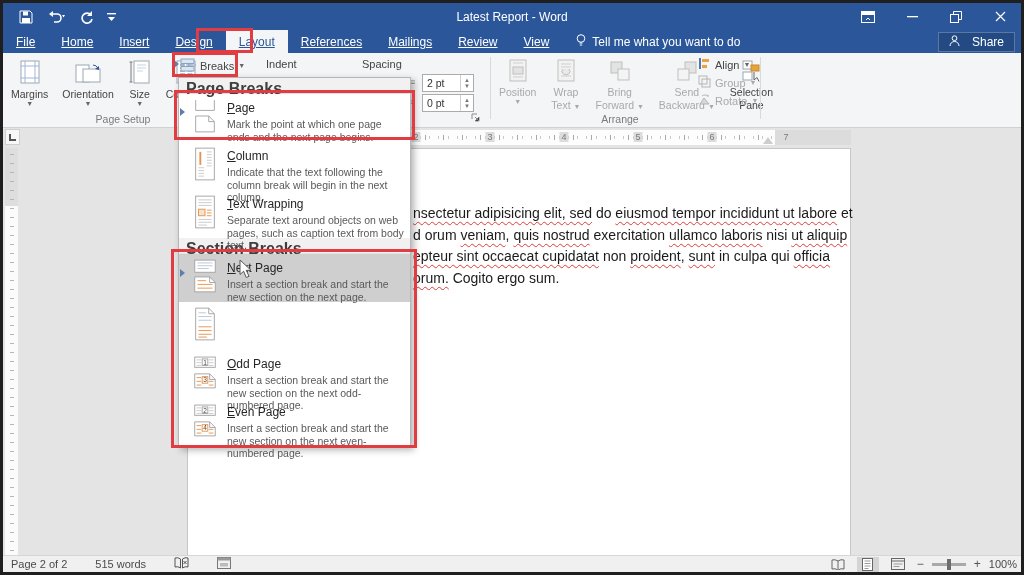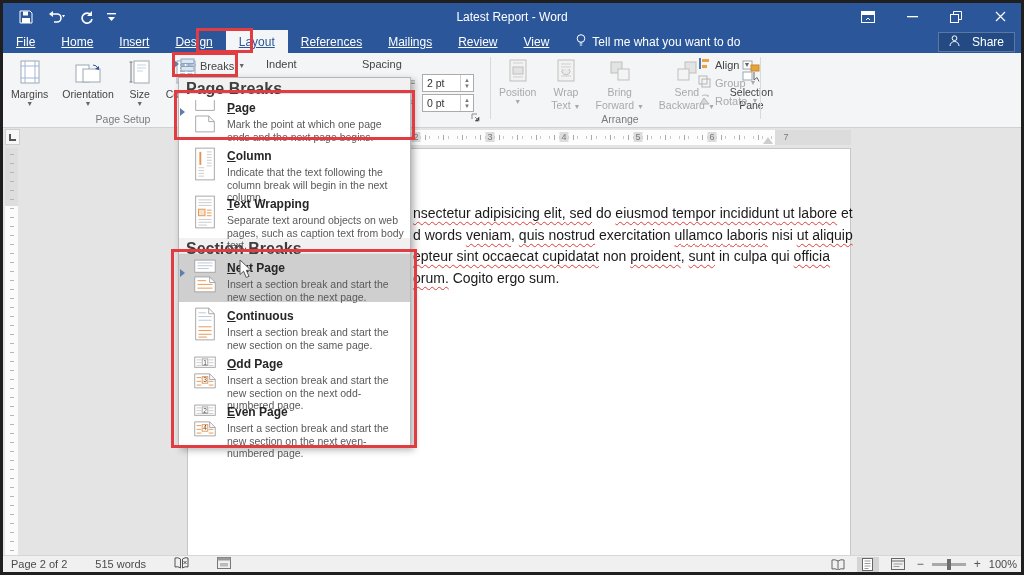--- a/index.html
+++ b/index.html
@@ -85,21 +85,21 @@
 
   
   .menu{ position:absolute; left:175px; top:74px; width:233px; background:#fff;
          border:1px solid #b6b6b6; box-shadow:3px 3px 7px rgba(0,0,0,.3); z-index:20; }
   .mhead{ height:16px; background:#f1f1f1; border-bottom:1px solid #e3e3e3; font-size:16px;
           font-weight:bold; color:#3f3f3f; padding:2px 0 0 7px; }
   .mitem{ position:relative; height:48px; display:flex; padding:4px 4px 0 10px; }
   .mitem.hl{ background:#cfcfcf; }
   .micon{ width:32px; flex:none; display:flex; justify-content:center; }
   .mtext{ flex:1; padding-left:6px; }
-  .mtitle{ font-size:12px; font-weight:bold; color:#262626; line-height:13px; }
+  .mtitle{ font-size:12px; font-weight:normal; color:#262626; line-height:13px; }
   .mtitle u{ text-decoration:underline; }
   .mdesc{ display:block; font-size:10.5px; color:#595959; line-height:12.5px; margin-top:2px; width:180px; }
   .ptr{ position:absolute; width:0; height:0; border-top:4px solid transparent; border-bottom:4px solid transparent;
         border-left:5px solid #5b7fae; z-index:25; }
 
   
   .redbox{ position:absolute; border:3px solid #e13c41; z-index:30; pointer-events:none; }
   .cursor{ position:absolute; z-index:40; pointer-events:none; }
 
   
@@ -406,21 +406,21 @@
       <span class="rmark"></span>
     </div>
   </div>
 
   <div class="vruler">
       <div class="ticks"></div>
     </div>
   <div class="page"></div>
   <div class="doc-text">
       <div class="docline"><span class="sq">nsectetur adipisicing elit,</span><span class="sq"> sed</span><span> do </span><span class="sq">eiusmod tempor incididunt</span><span class="sq"> ut labore</span><span> et</span></div>
-      <div class="docline"><span>d words </span><span class="sq">veniam</span><span>, </span><span class="sq">quis nostrud</span><span> exercitation </span><span class="sq">ullamco laboris</span><span> nisi </span><span class="sq">ut aliquip</span></div>
+      <div class="docline"><span>d orum </span><span class="sq">veniam</span><span>, </span><span class="sq">quis nostrud</span><span> exercitation </span><span class="sq">ullamco laboris</span><span> nisi </span><span class="sq">ut aliquip</span></div>
       <div class="docline"><span class="sq">epteur sint occaecat cupidatat</span><span> non </span><span class="sq">proident</span><span>, </span><span class="sq">sunt</span><span> in culpa qui </span><span class="sq">officia</span></div>
       <div class="docline"><span class="sq">orum.</span><span> Cogito ergo sum.</span></div>
     </div>
 
   <div class="menu">
     <div class="mhead">Page Breaks</div>
 
     <div class="mitem">
       <span class="micon">
         <svg width="28" height="36" viewBox="0 0 30 36">
@@ -485,24 +485,20 @@
     </div>
 
     <div class="mitem">
       <span class="micon">
         <svg width="28" height="36" viewBox="0 0 30 36">
             <path d="M5 35 V1 H19 L25 7 V35 Z" fill="#fff" stroke="#a3a3a3"></path>
             <path d="M19 1 V7 H25" fill="none" stroke="#a3a3a3"></path>
             <path d="M8 6 h8 M8 10 h14 M8 14 h14" stroke="#b9c6d6"></path>
             <path d="M8 21 h14 M8 25 h14 M8 29 h14 M8 32 h9" stroke="#e8924a"></path>
           </svg>
-      </span>
-      <span class="mtext">
-        <span class="mtitle"><u>C</u><span>ontinuous</span></span>
-        <span class="mdesc">Insert a section break and start the new section on the same page.</span>
       </span>
     </div>
 
     <div class="mitem">
       <span class="micon">
         <svg width="28" height="36" viewBox="0 0 30 36">
           <rect x="4" y="2" width="22" height="11" fill="#fff" stroke="#a3a3a3"></rect>
           <path d="M6 5 h5 M6 8 h5 M6 11 h5 M19 5 h5 M19 8 h5 M19 11 h5" stroke="#c9c9c9"></path>
           <rect x="12" y="4" width="6" height="7" fill="#fff" stroke="#a3a3a3"></rect>
           <text x="15" y="10" font-size="7" text-anchor="middle" fill="#444">1</text>

